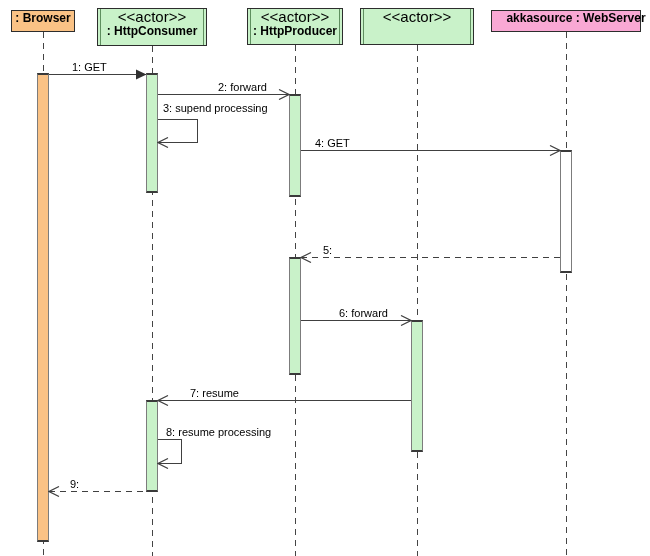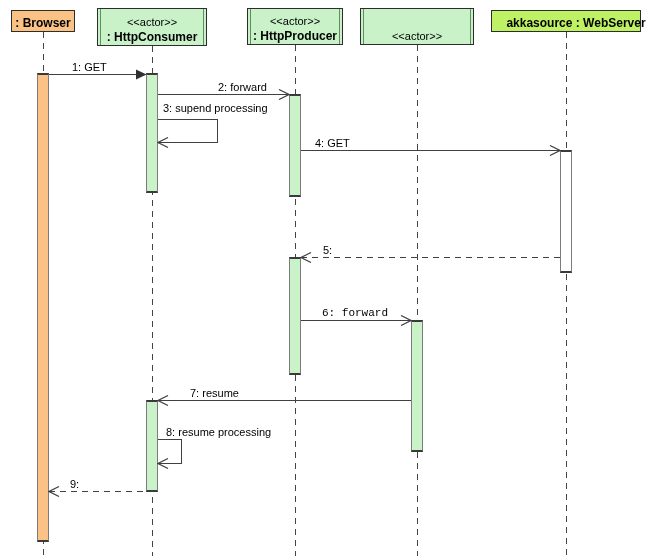--- a/index.html
+++ b/index.html
@@ -12,27 +12,27 @@
 
   
   .act{position:absolute;width:12px;box-sizing:border-box;z-index:2;
        border:1px solid #7c7c7c;border-top:2px solid #3a3a3a;border-bottom:2px solid #3a3a3a;}
   .act.green{background:#c9f2c9;}
   .act.orange{background:#fac285;}
   .act.white{background:#ffffff;}
 
   
   .head{position:absolute;box-sizing:border-box;border:1px solid #2d2d2d;z-index:4;
-        display:flex;flex-direction:column;align-items:center;justify-content:flex-end;
+        display:flex;flex-direction:column;align-items:center;justify-content:flex-start;
         font-size:12px;line-height:15px;}
   .head.orange{background:#fac285;}
   .head.green{background:#c9f2c9;}
-  .head.white{background:#bef264;padding-left:20px;}
+  .head.white{background:#f9a8d4;padding-left:20px;}
   .head .name{font-weight:bold;white-space:nowrap;}
-  .head .stereo{font-size:11px;font-weight:normal;white-space:nowrap;}
+  .head .stereo{font-size:15px;font-weight:normal;white-space:nowrap;}
   .actor-head::before,.actor-head::after{content:"";position:absolute;top:0;bottom:0;width:1px;background:#5f8f5f;}
   .actor-head::before{left:2px;}
   .actor-head::after{right:2px;}
 
   
   .msg{position:absolute;z-index:3;height:0;}
   .mline{position:absolute;left:0;right:0;top:0;height:1px;background:#404040;}
   .mline.dashed{background:repeating-linear-gradient(to right,#404040 0,#404040 6px,transparent 6px,transparent 11px);}
   .mlabel{position:absolute;top:-13px;font-size:11px;white-space:nowrap;}
   .marrow{position:absolute;top:-5px;width:12px;height:11px;}
@@ -91,21 +91,21 @@
   </div>
 
   <div class="msg" style="left:158px;top:94px;width:131px;">
     <div class="mline"></div>
     <span class="mlabel" style="left:39px;margin-left:21px;">2: forward</span>
     <svg class="marrow right" viewBox="0 0 12 11">
         <path d="M1 0.5 L11 5.5 L1 10.5" fill="none" stroke="#404040" stroke-width="1.2"></path>
       </svg>
   </div>
 
-  <div class="loop" style="left:158px;top:119px;width:60px;height:24px;">
+  <div class="loop" style="left:158px;top:119px;width:40px;height:24px;">
     <span class="mlabel" style="top:-18px;">3: supend processing</span>
     <svg class="marrow" style="top:17px;" viewBox="0 0 12 11">
         <path d="M11 0.5 L1 5.5 L11 10.5" fill="none" stroke="#404040" stroke-width="1.2"></path>
       </svg>
   </div>
 
   <div class="msg" style="left:301px;top:150px;width:259px;">
     <div class="mline"></div>
     <span class="mlabel" style="left:14px;">4: GET</span>
     <svg class="marrow right" viewBox="0 0 12 11">
@@ -116,21 +116,21 @@
   <div class="msg" style="left:301px;top:257px;width:259px;">
     <div class="mline dashed"></div>
     <span class="mlabel" style="left:22px;">5:</span>
     <svg class="marrow left" viewBox="0 0 12 11">
         <path d="M11 0.5 L1 5.5 L11 10.5" fill="none" stroke="#404040" stroke-width="1.2"></path>
       </svg>
   </div>
 
   <div class="msg" style="left:301px;top:320px;width:110px;">
     <div class="mline"></div>
-    <span class="mlabel" style="left:21px;font-family:Liberation Mono, monospace;">6: forward</span>
+    <span class="mlabel" style="left:38px;">6: forward</span>
     <svg class="marrow right" viewBox="0 0 12 11">
         <path d="M1 0.5 L11 5.5 L1 10.5" fill="none" stroke="#404040" stroke-width="1.2"></path>
       </svg>
   </div>
 
   <div class="msg" style="left:158px;top:400px;width:253px;">
     <div class="mline"></div>
     <span class="mlabel" style="left:32px;">7: resume</span>
     <svg class="marrow left" viewBox="0 0 12 11">
         <path d="M11 0.5 L1 5.5 L11 10.5" fill="none" stroke="#404040" stroke-width="1.2"></path>

